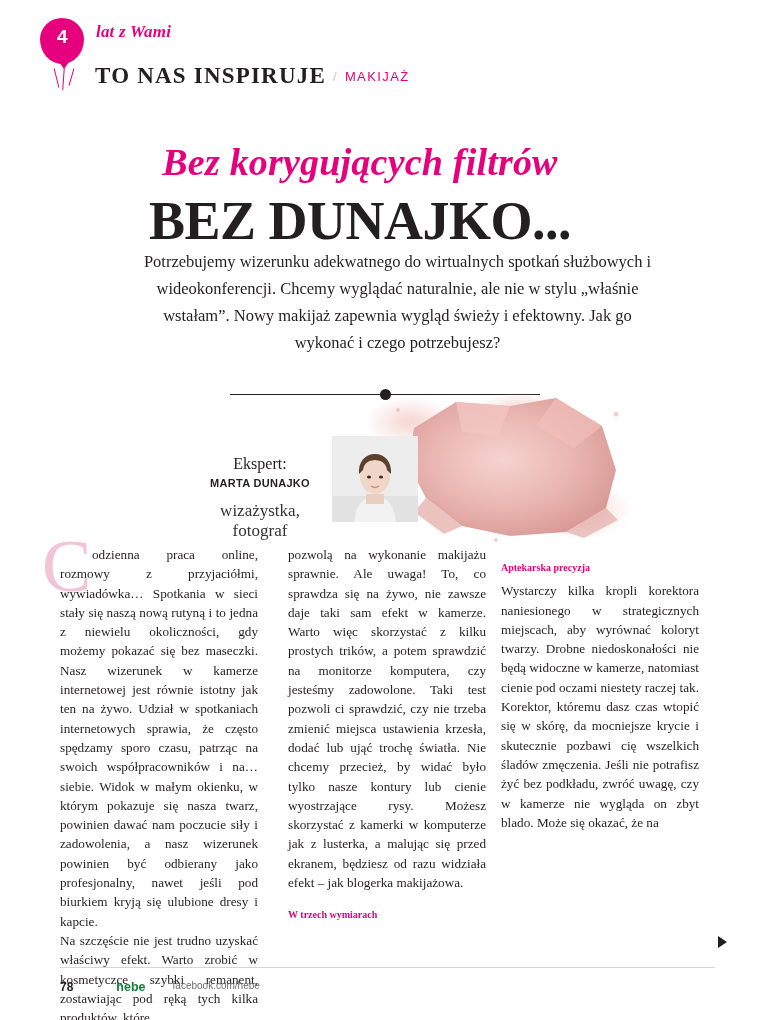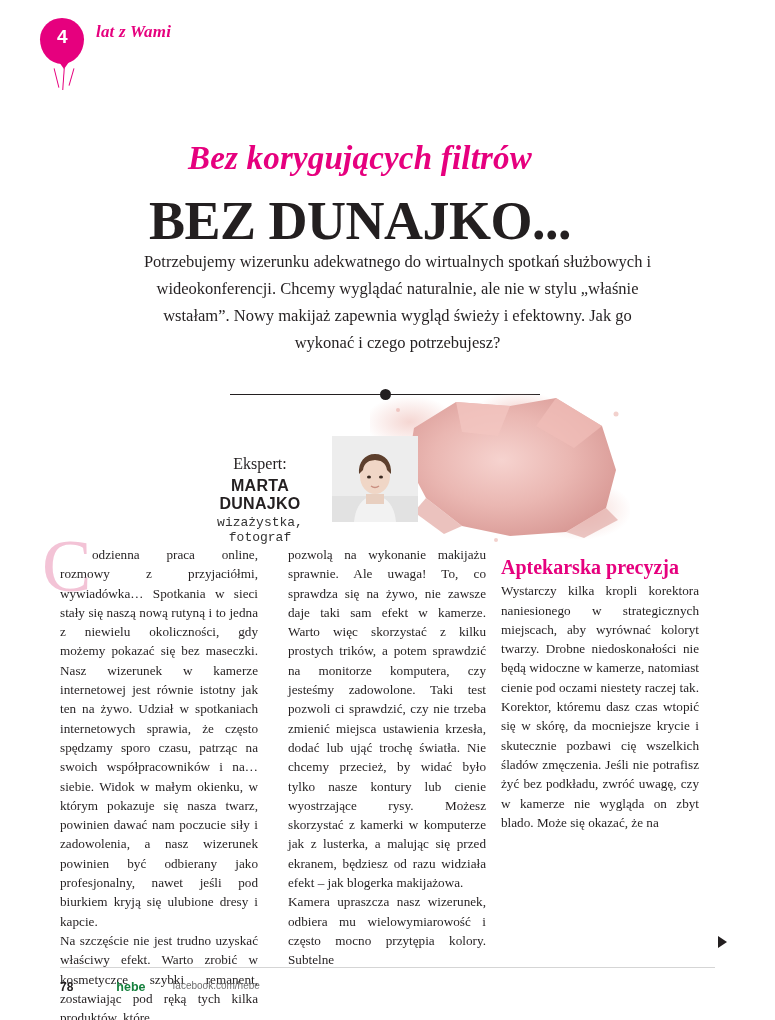--- a/index.html
+++ b/index.html
@@ -101,21 +101,21 @@
 
   
   .title-kicker {
     position: absolute;
     left: 0; right: 55px;
     top: 140px;
     text-align: center;
     font-family: "Liberation Serif", serif;
     font-style: italic;
     font-weight: bold;
-    font-size: 33px;
+    font-size: 38px;
     color: #e6007e;
     letter-spacing: 0.2px;
   }
   .title-main {
     position: absolute;
     left: 0; right: 55px;
     top: 190px;
     text-align: center;
     font-family: "Liberation Serif", serif;
     font-weight: bold;
@@ -165,29 +165,29 @@
   }
   .expert-label {
     font-family: "Liberation Serif", serif;
     font-size: 16px;
     color: #231f20;
     margin-bottom: 4px;
   }
   .expert-name {
     font-family: "Liberation Sans", sans-serif;
     font-weight: bold;
-    font-size: 16px;
+    font-size: 11px;
     letter-spacing: 0.3px;
     color: #231f20;
   }
   .expert-role {
-    font-family: Liberation Mono, monospace;
-    font-size: 13px;
+    font-family: Liberation Serif, serif;
+    font-size: 17px;
     color: #333;
-    margin-top: 2px;
+    margin-top: 12px;
   }
 
   
   .portrait {
     position: absolute;
     left: 332px;
     top: 436px;
     width: 86px;
     height: 86px;
     background: #efefef;
@@ -234,21 +234,21 @@
     font-size: 74px;
     line-height: 74px;
     color: #f3c3d6;
     font-weight: normal;
   }
   .indent-first { text-indent: 32px; }
 
   .subhead {
     font-family: "Liberation Serif", serif;
     font-weight: bold;
-    font-size: 20px;
+    font-size: 10px;
     color: #e6007e;
     margin: 13px 0 4px 0;
     text-align: left;
   }
 
   
   .footer {
     position: absolute;
     left: 60px;
     bottom: 26px;
@@ -299,20 +299,25 @@
 <div class="masthead">
   <div class="balloon-wrap">
     <div class="balloon"></div>
     <div class="balloon-knot"></div>
     <div class="balloon-num">4</div>
     <div class="string s1"></div>
     <div class="string s2"></div>
     <div class="string s3"></div>
   </div>
   <div class="mast-line1">lat z Wami</div>
+  <div class="mast-line2">
+    <span>TO NAS INSPIRUJE</span>
+    <span class="mast-cat mast-slash">/</span>
+    <span class="mast-cat">MAKIJAŻ</span>
+  </div>
 </div>
 
 <div class="title-kicker">Bez korygujących filtrów</div>
 <div class="title-main">BEZ DUNAJKO...</div>
 <div class="lead">Potrzebujemy wizerunku adekwatnego do wirtualnych spotkań służbowych i wideokonferencji. Chcemy wyglądać naturalnie, ale nie w stylu „właśnie wstałam”. Nowy makijaż zapewnia wygląd świeży i efektowny. Jak go wykonać i czego potrzebujesz?</div>
 
 <div class="divider"></div>
 <div class="divider-dot"></div>
 
 <svg class="powder" viewBox="0 0 260 150">
@@ -366,21 +371,21 @@
   <div class="col col1">
     <div class="dropcap-holder">
       <span class="dropcap">C</span>
       <p class="indent-first">odzienna praca online, rozmowy z przyjaciółmi, wywiadówka… Spotkania w sieci stały się naszą nową rutyną i to jedna z niewielu okoliczności, gdy możemy pokazać się bez maseczki. Nasz wizerunek w kamerze internetowej jest równie istotny jak ten na żywo. Udział w spotkaniach internetowych sprawia, że często spędzamy sporo czasu, patrząc na swoich współpracowników i na… siebie. Widok w małym okienku, w którym pokazuje się nasza twarz, powinien dawać nam poczucie siły i zadowolenia, a nasz wizerunek powinien być odbierany jako profesjonalny, nawet jeśli pod biurkiem kryją się ulubione dresy i kapcie.</p>
     </div>
     <p>Na szczęście nie jest trudno uzyskać właściwy efekt. Warto zrobić w kosmetyczce szybki remanent, zostawiając pod ręką tych kilka produktów, które</p>
   </div>
 
   <div class="col col2">
     <p>pozwolą na wykonanie makijażu sprawnie. Ale uwaga! To, co sprawdza się na żywo, nie zawsze daje taki sam efekt w kamerze. Warto więc skorzystać z kilku prostych trików, a potem sprawdzić na monitorze komputera, czy jesteśmy zadowolone. Taki test pozwoli ci sprawdzić, czy nie trzeba zmienić miejsca ustawienia krzesła, dodać lub ująć trochę światła. Nie chcemy przecież, by widać było tylko nasze kontury lub cienie wyostrzające rysy. Możesz skorzystać z kamerki w komputerze jak z lusterka, a malując się przed ekranem, będziesz od razu widziała efekt – jak blogerka makijażowa.</p>
-    <p>Kamera upraszcza nasz wizerunek, odbiera mu wielowymiarowość i często mocno przytępia kolory. Subtelne</p>
+    <div class="subhead">W trzech wymiarach</div>
   </div>
 
   <div class="col col3">
     <div class="subhead">Aptekarska precyzja</div>
     <p>Wystarczy kilka kropli korektora naniesionego w strategicznych miejscach, aby wyrównać koloryt twarzy. Drobne niedoskonałości nie będą widoczne w kamerze, natomiast cienie pod oczami niestety raczej tak. Korektor, któremu dasz czas wtopić się w skórę, da mocniejsze krycie i skutecznie pozbawi cię wszelkich śladów zmęczenia. Jeśli nie potrafisz żyć bez podkładu, zwróć uwagę, czy w kamerze nie wygląda on zbyt blado. Może się okazać, że na</p>
   </div>
 
 </div>
 
 <div class="arrow"></div>

